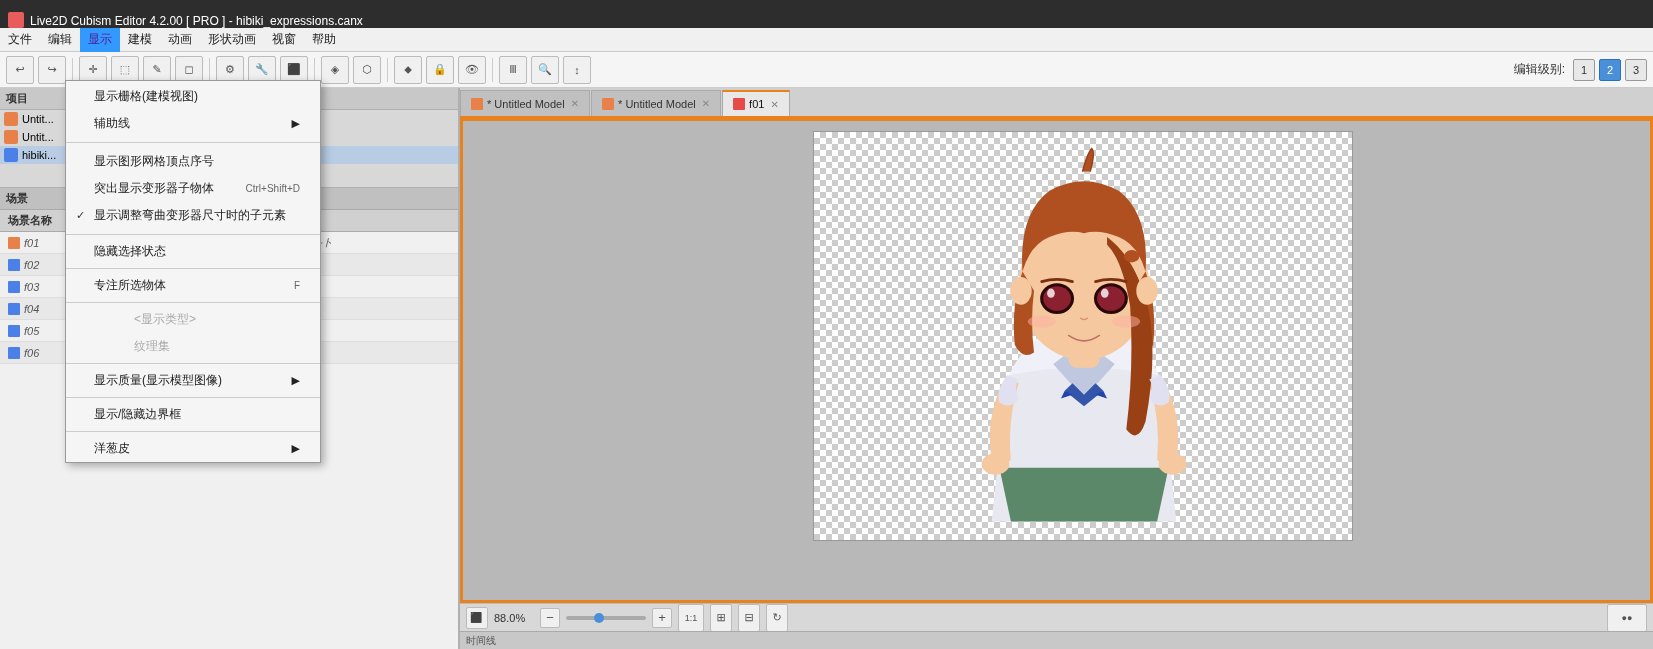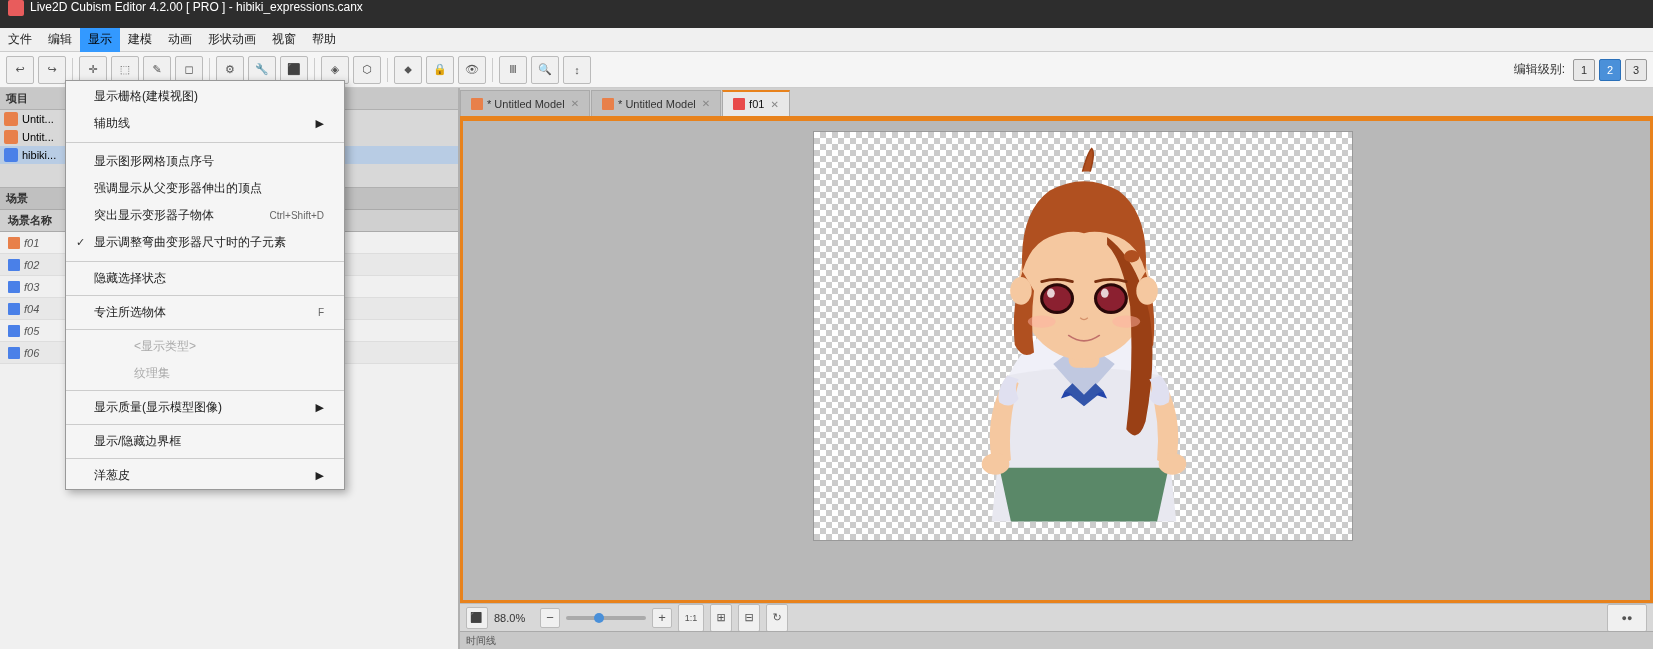--- a/index.html
+++ b/index.html
@@ -12,21 +12,21 @@
       overflow: hidden;
       position: relative;
     }
 
     
     #title-bar {
       background: #2d2d2d;
       color: #ffffff;
       height: 28px;
       display: flex;
-      align-items: flex-start;
+      align-items: flex-end;
       padding: 0 8px;
       font-size: 12px;
     }
     #title-bar-icon {
       width: 16px;
       height: 16px;
       background: #e85c5c;
       border-radius: 2px;
       margin-right: 6px;
       display: inline-block;
@@ -49,21 +49,21 @@
       cursor: pointer;
       font-size: 12px;
       color: #222;
     }
     .menu-item:hover, .menu-item.active {
       background: #3399ff;
       color: white;
     }
     .menu-item.active {
       background: #3399ff;
-      color: #000000;
+      color: #4c1d95;
     }
 
     
     #toolbar {
       background: #f5f5f5;
       height: 36px;
       border-bottom: 1px solid #ccc;
       display: flex;
       align-items: center;
       padding: 0 6px;
@@ -327,21 +327,21 @@
       border-radius: 50%;
       top: -3px;
       left: 35%;
     }
 
     
     #dropdown-menu {
       position: absolute;
       top: 52px;
       left: 65px;
-      width: 280px;
+      width: 256px;
       background: #f5f5f5;
       border: 1px solid #999;
       box-shadow: 3px 3px 8px rgba(0,0,0,0.3);
       z-index: 1000;
       font-size: 12px;
     }
     .menu-section {
       padding: 2px 0;
     }
     .menu-separator {
@@ -400,23 +400,20 @@
       </div>
       <div class="dropdown-item">
         <span>辅助线</span>
         <span class="dropdown-item-arrow">▶</span>
       </div>
     </div>
     <div class="menu-separator"></div>
     <div class="menu-section">
       <div class="dropdown-item">
         <span>显示图形网格顶点序号</span>
-      </div>
-      <div class="dropdown-item">
-        <span>强调显示从父变形器伸出的顶点</span>
       </div>
       <div class="dropdown-item">
         <span>突出显示变形器子物体</span>
         <span class="dropdown-item-shortcut">Ctrl+Shift+D</span>
       </div>
       <div class="dropdown-item checked">
         <span>显示调整弯曲变形器尺寸时的子元素</span>
       </div>
     </div>
     <div class="menu-separator"></div>

